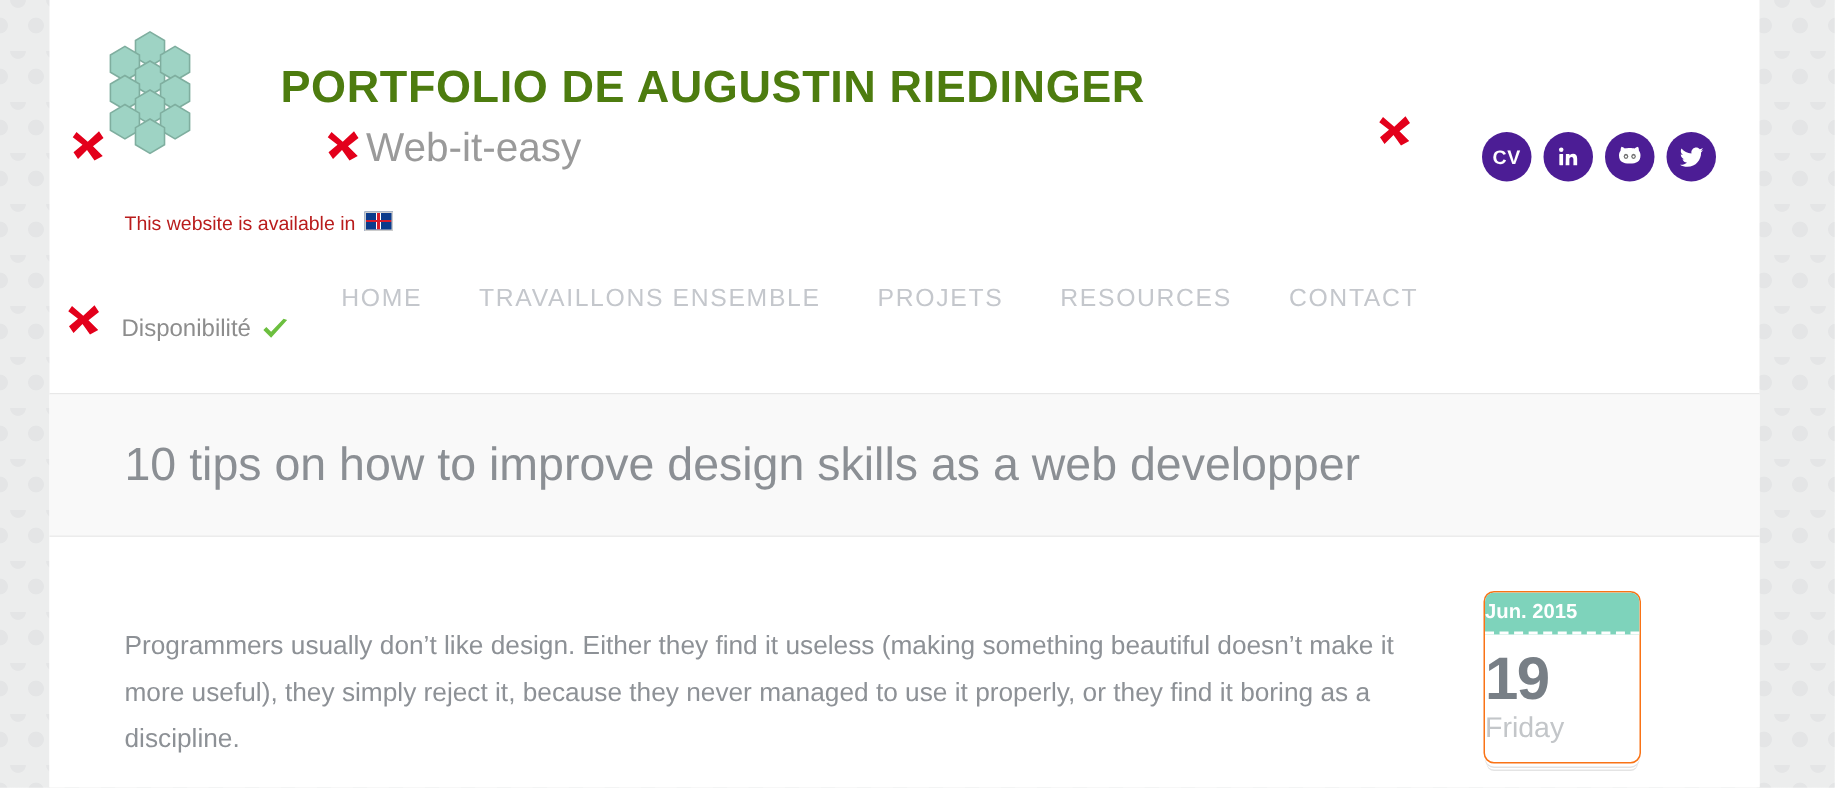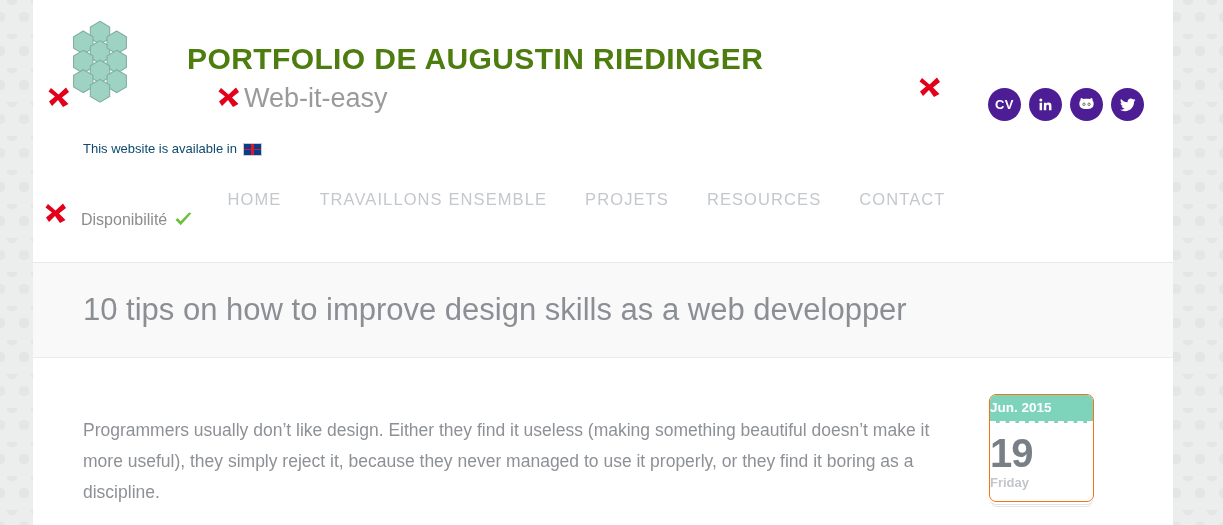--- a/index.html
+++ b/index.html
@@ -62,23 +62,23 @@
     color: #9a9a9a;
     font-weight: 300;
     line-height: 1;
     white-space: nowrap;
   }
 
   .lang-line {
     position: absolute;
     left: 50px; top: 141px;
     font-size: 13px;
-    color: #0c4a6e;
-    display: flex;
-    align-items: flex-end;
+    color: #b91c1c;
+    display: flex;
+    align-items: flex-start;
     gap: 6px;
     white-space: nowrap;
   }
   .flag-uk {
     display: inline-block;
     width: 17px; height: 11px;
     position: relative;
     background: #0b3b8c;
     overflow: hidden;
     vertical-align: middle;
@@ -211,22 +211,22 @@
   }
   .date-day {
     font-size: 40px;
     font-weight: bold;
     color: #787f86;
     line-height: 1.05;
     padding-top: 9px;
     letter-spacing: -1px;
   }
   .date-weekday {
-    font-size: 13px;
-    font-weight: bold;
+    font-size: 19px;
+    font-weight: normal;
     color: #c3c6c9;
     padding-bottom: 11px;
     padding-top: 1px;
   }
 
   
   .x-mark {
     position: absolute;
     width: 24px; height: 24px;
     z-index: 40;

